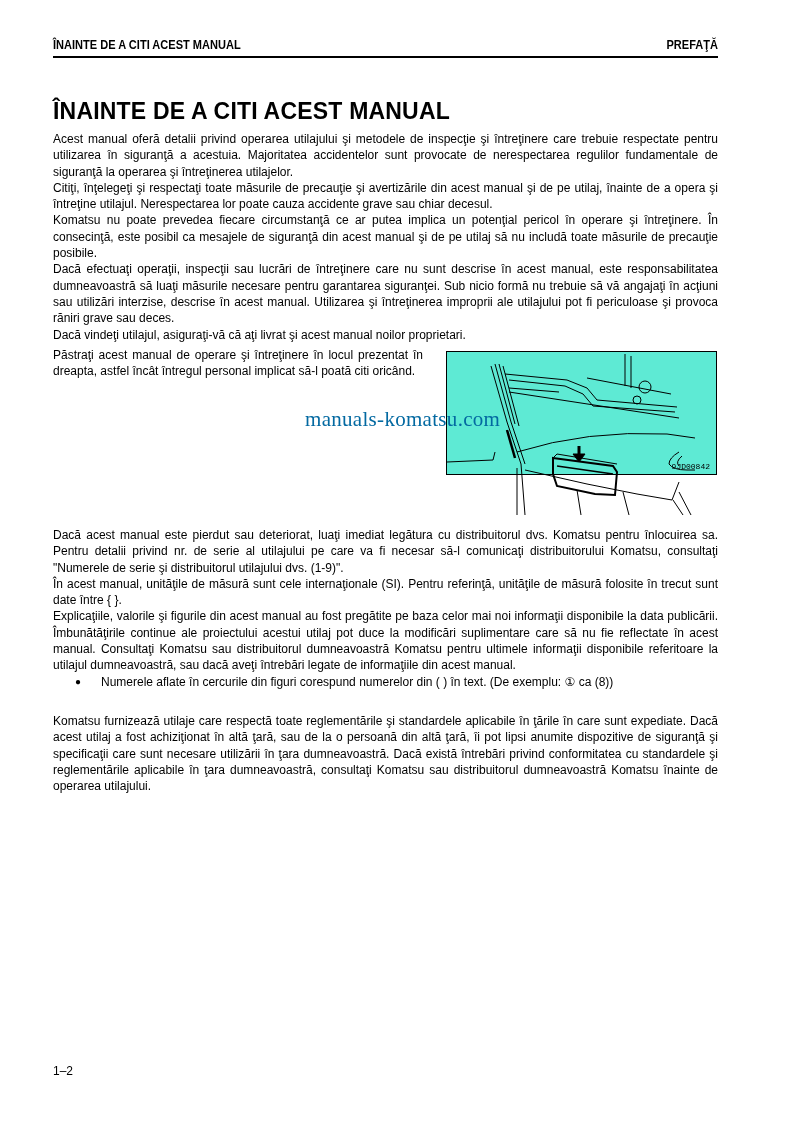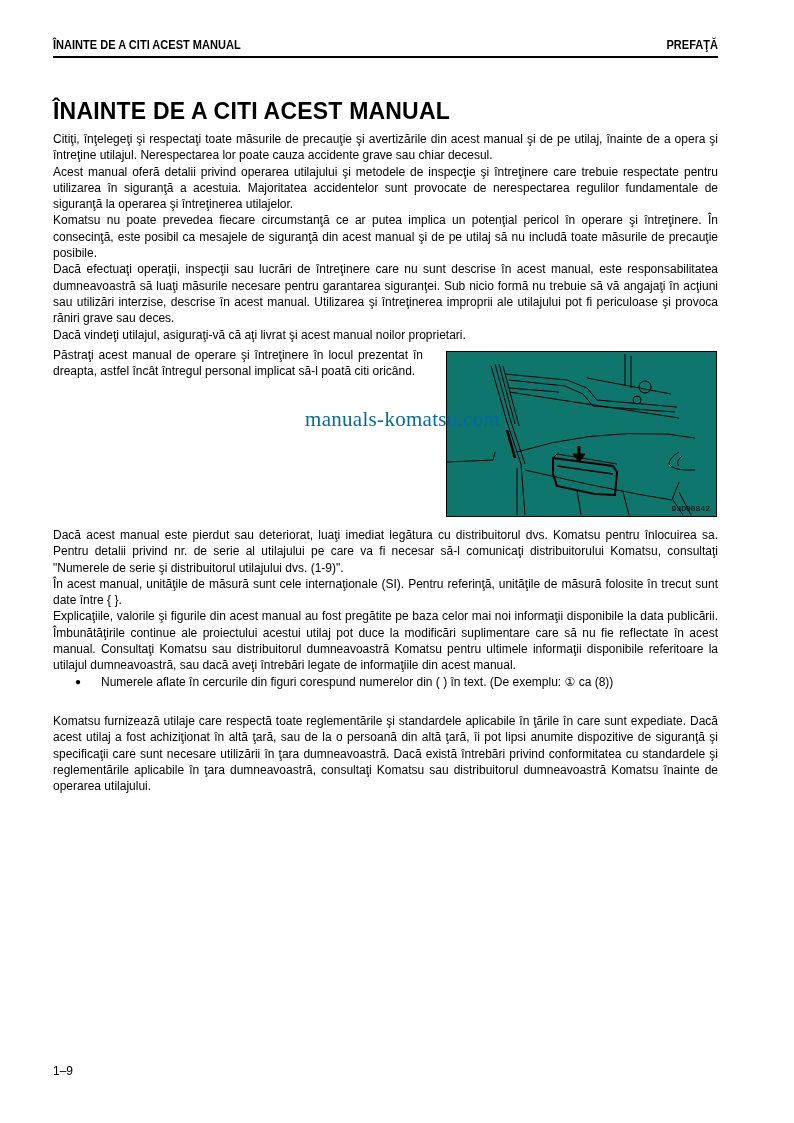--- a/index.html
+++ b/index.html
@@ -24,22 +24,22 @@
   .block p { margin: 0; text-align: justify; }
   .p1 { top: 131px; }
   .p2 { top: 347px; width: 370px; }
   .p3 { top: 527px; }
   .p4 { top: 713px; }
   .bullet {
     display: flex; align-items: flex-start; margin-top: 0;
   }
   .bullet .dot { width: 48px; text-align: left; padding-left: 22px; box-sizing: border-box; font-size: 10px; }
   .figure {
-    position: absolute; left: 446px; top: 351px; width: 271px; height: 166px;
-    border: 1.5px solid #000; background: #0f766e; box-sizing: border-box;
+    position: absolute; left: 446px; top: 351px; width: 271px; height: 124px;
+    border: 1.5px solid #000; background: #5eead4; box-sizing: border-box;
   }
   .figure svg { position: absolute; left: 0; top: 0; }
   .fig-code {
     position: absolute; right: 6px; bottom: 3px;
     font-family: "Liberation Mono", monospace; font-size: 8px;
   }
   .watermark {
     position: absolute; left: 305px; top: 407px;
     font-family: Liberation Serif, serif; font-size: 21px; color: #0369a1;
     letter-spacing: 0.3px;
@@ -52,22 +52,22 @@
 <body>
 
 <div class="header">
   <span>ÎNAINTE DE A CITI ACEST MANUAL</span>
   <span class="right">PREFAŢĂ</span>
 </div>
 
 <h1 class="title">ÎNAINTE DE A CITI ACEST MANUAL</h1>
 
 <div class="block p1">
+  <p>Acest manual oferă detalii privind operarea utilajului şi metodele de inspecţie şi întreţinere care trebuie respectate pentru utilizarea în siguranţă a acestuia. Majoritatea accidentelor sunt provocate de nerespectarea regulilor fundamentale de siguranţă la operarea şi întreţinerea utilajelor.</p>
   <p>Citiţi, înţelegeţi şi respectaţi toate măsurile de precauţie şi avertizările din acest manual şi de pe utilaj, înainte de a opera şi întreţine utilajul. Nerespectarea lor poate cauza accidente grave sau chiar decesul.</p>
-  <p>Acest manual oferă detalii privind operarea utilajului şi metodele de inspecţie şi întreţinere care trebuie respectate pentru utilizarea în siguranţă a acestuia. Majoritatea accidentelor sunt provocate de nerespectarea regulilor fundamentale de siguranţă la operarea şi întreţinerea utilajelor.</p>
   <p>Komatsu nu poate prevedea fiecare circumstanţă ce ar putea implica un potenţial pericol în operare şi întreţinere. În consecinţă, este posibil ca mesajele de siguranţă din acest manual şi de pe utilaj să nu includă toate măsurile de precauţie posibile.</p>
   <p>Dacă efectuaţi operaţii, inspecţii sau lucrări de întreţinere care nu sunt descrise în acest manual, este responsabilitatea dumneavoastră să luaţi măsurile necesare pentru garantarea siguranţei. Sub nicio formă nu trebuie să vă angajaţi în acţiuni sau utilizări interzise, descrise în acest manual. Utilizarea şi întreţinerea improprii ale utilajului pot fi periculoase şi provoca răniri grave sau deces.</p>
   <p>Dacă vindeţi utilajul, asiguraţi-vă că aţi livrat şi acest manual noilor proprietari.</p>
 </div>
 
 <div class="block p2">
   <p>Păstraţi acest manual de operare şi întreţinere în locul prezentat în dreapta, astfel încât întregul personal implicat să-l poată citi oricând.</p>
 </div>
 
 <div class="figure">
@@ -123,13 +123,13 @@
   <div class="bullet">
     <span class="dot">●</span>
     <span>Numerele aflate în cercurile din figuri corespund numerelor din ( ) în text. (De exemplu: ① ca (8))</span>
   </div>
 </div>
 
 <div class="block p4">
   <p>Komatsu furnizează utilaje care respectă toate reglementările şi standardele aplicabile în ţările în care sunt expediate. Dacă acest utilaj a fost achiziţionat în altă ţară, sau de la o persoană din altă ţară, îi pot lipsi anumite dispozitive de siguranţă şi specificaţii care sunt necesare utilizării în ţara dumneavoastră. Dacă există întrebări privind conformitatea cu standardele şi reglementările aplicabile în ţara dumneavoastră, consultaţi Komatsu sau distribuitorul dumneavoastră Komatsu înainte de operarea utilajului.</p>
 </div>
 
-<div class="page-num">1–9</div>
+<div class="page-num">1–2</div>
 
 </body></html>

